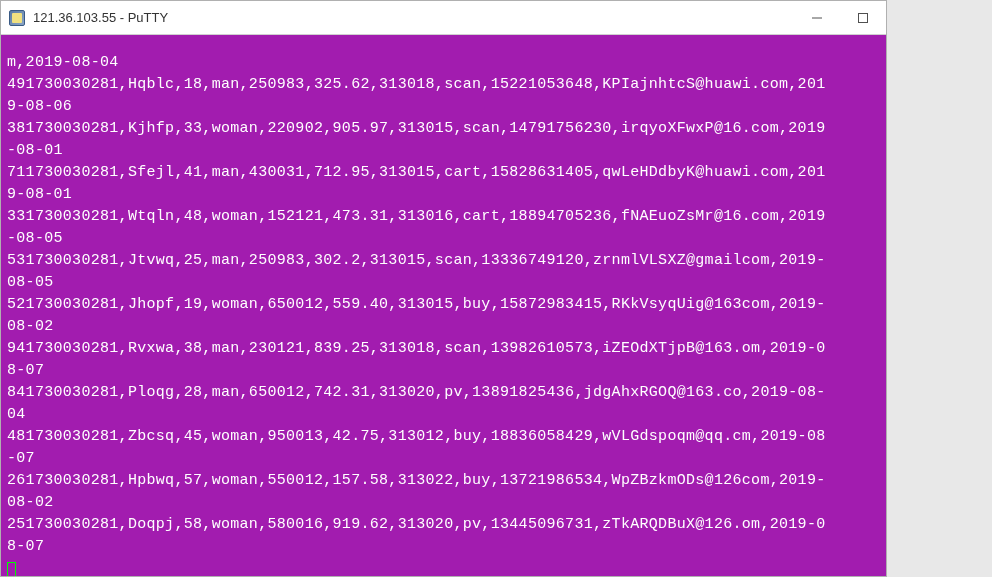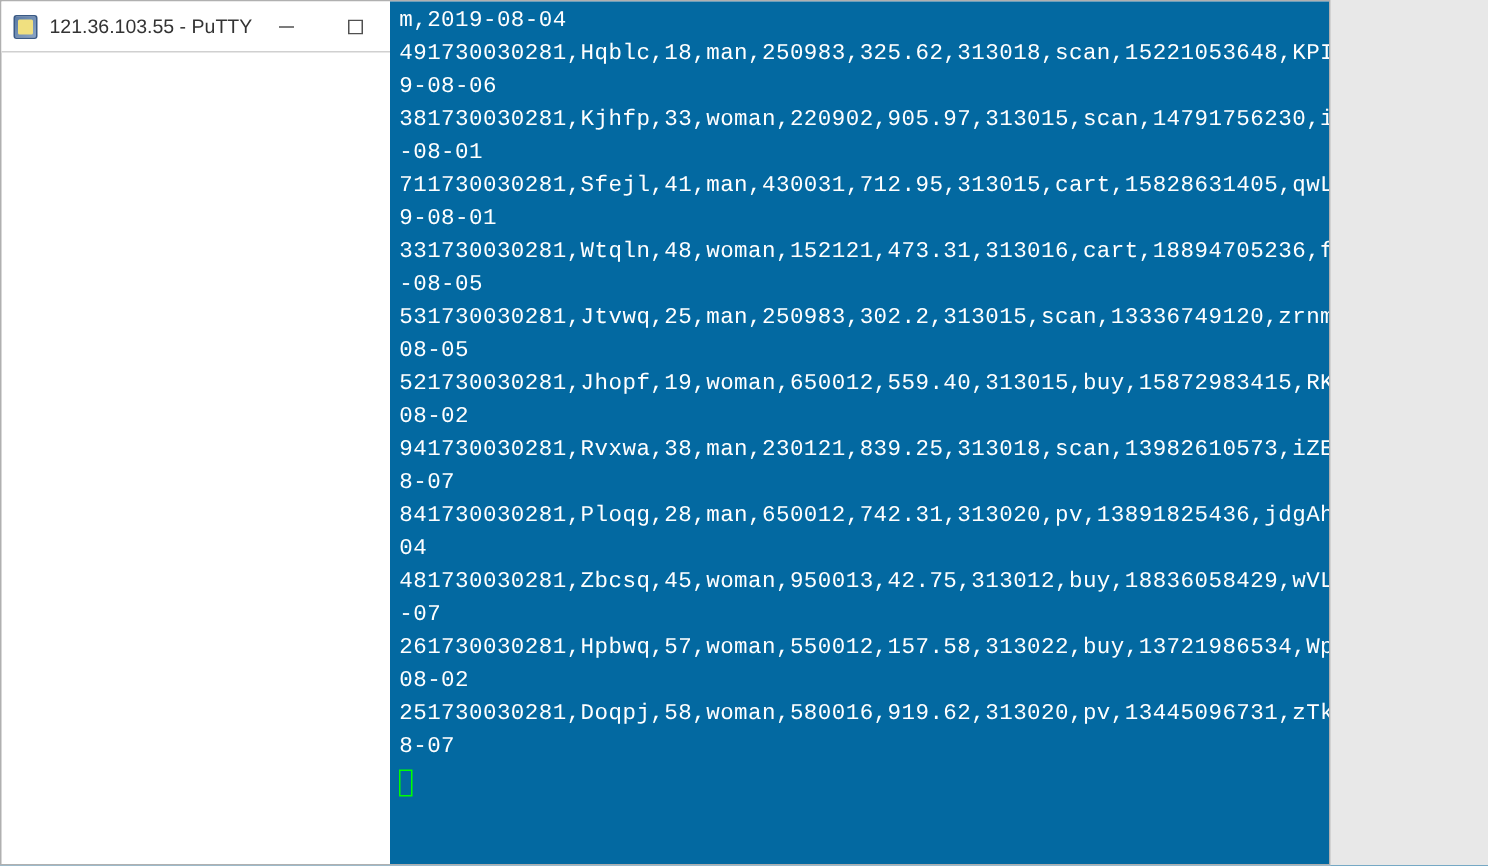--- a/index.html
+++ b/index.html
@@ -13,21 +13,21 @@
       background: #e8e8e8;
       font-family: "Segoe UI", Tahoma, sans-serif;
       overflow: hidden;
     }
     .window {
       width: 887px;
       height: 577px;
       background: #ffffff;
       border: 1px solid #b0b0b0;
       display: flex;
-      flex-direction: row;
+      flex-direction: column;
     }
     .titlebar {
       height: 34px;
       background: #ffffff;
       display: flex;
       align-items: center;
       padding: 0 0 0 8px;
       border-bottom: 1px solid #d0d0d0;
       font-size: 13px;
       color: #333333;
@@ -65,26 +65,26 @@
       align-items: center;
       justify-content: center;
       color: #505050;
     }
     .titlebar-btn svg {
       width: 10px;
       height: 10px;
     }
     .terminal {
       flex: 1;
-      background: #0369a1;
+      background: #a21caf;
       color: #ffffff;
       font-family: "Consolas", "Courier New", monospace;
       font-size: 15px;
       line-height: 22px;
-      padding: 2px 6px;
+      padding: 17px 6px;
       letter-spacing: 0.3px;
       white-space: pre;
       overflow: hidden;
       word-break: normal;
       position: relative;
     }
     .cursor {
       display: inline-block;
       width: 9px;
       height: 18px;

